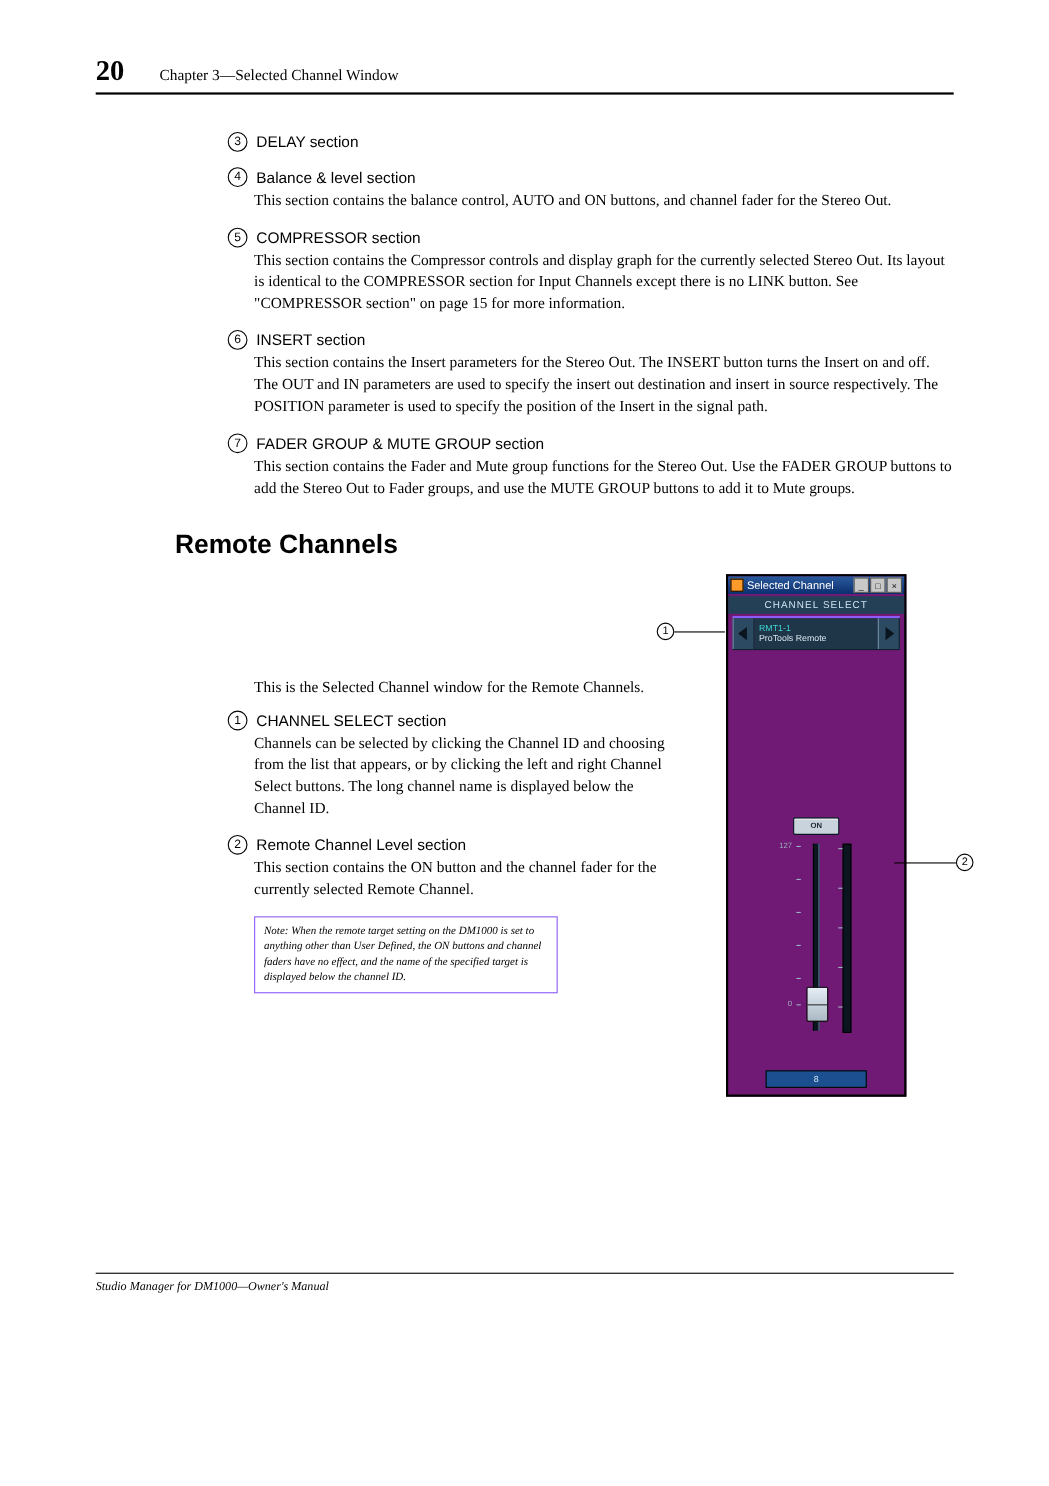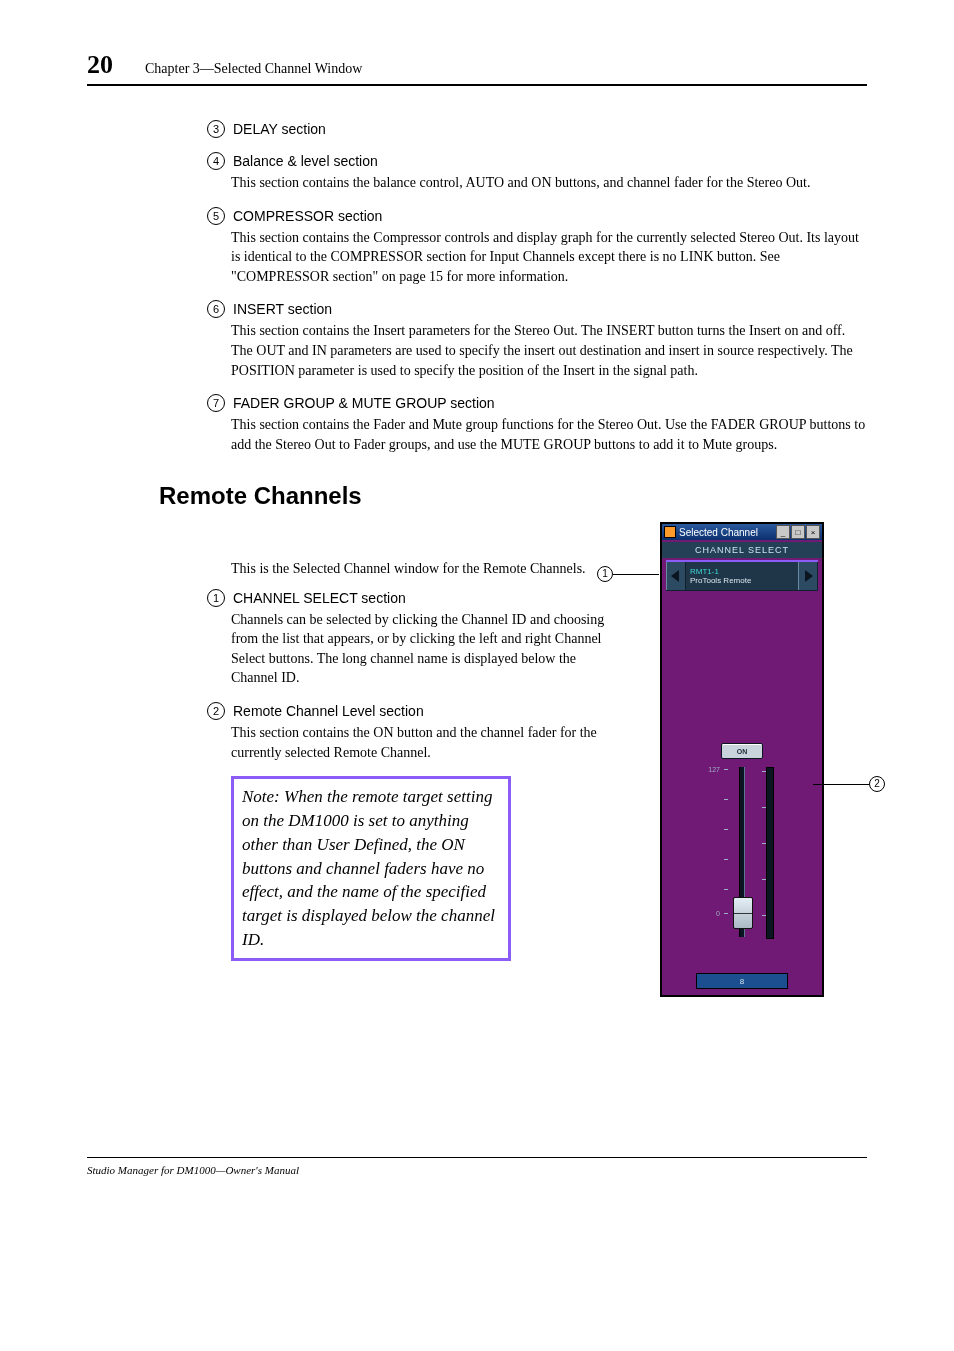--- a/index.html
+++ b/index.html
@@ -84,23 +84,23 @@
   .left-col .intro,
   .left-col .note-box {
     margin-left: 24px;
   }
   .intro {
     font-size: 14px;
     line-height: 1.4;
     margin-bottom: 10px;
   }
   .note-box {
-    border: 3px solid #8b5cf6;
+    border: 1px solid #8b5cf6;
     padding: 6px 8px;
-    font-size: 17px;
+    font-size: 10px;
     font-style: italic;
     line-height: 1.4;
     margin-top: 8px;
     width: 258px;
   }
   .fig-col {
     width: 250px;
     position: relative;
   }
   .ann-left {

